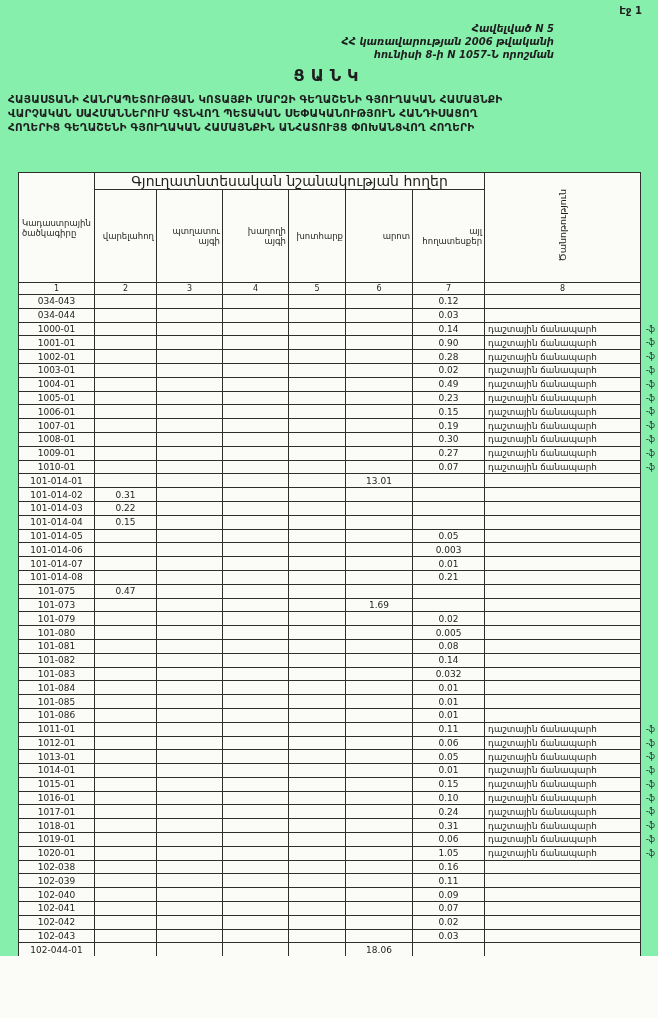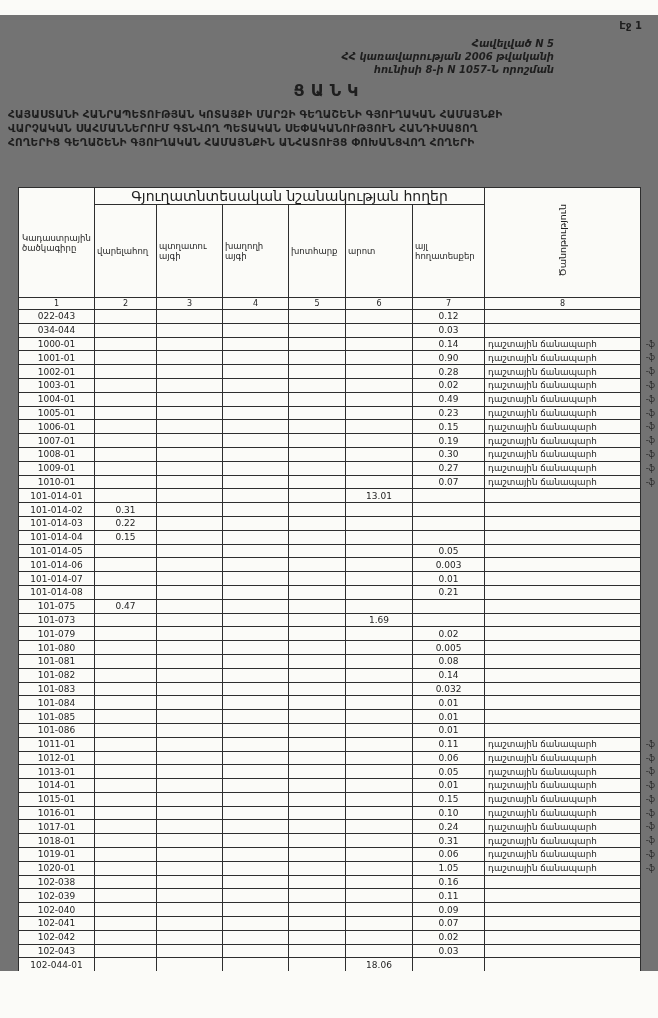--- a/index.html
+++ b/index.html
@@ -2,21 +2,21 @@
 <html><head>
 <meta charset="utf-8">
 <style>
   * { margin:0; padding:0; box-sizing:border-box; }
   html,body { width:658px; height:1018px; }
   body {
     background:#fbfbf8;
     font-family:"DejaVu Sans", sans-serif;
     color:#1e1e1e;
   }
-  .page { position:relative; width:658px; height:956px; overflow:hidden; background:#737373;margin-top:15px; }
+  .page { position:relative; width:658px; height:956px; overflow:hidden; background:#86efac; }
 
   .page-num {
     position:absolute; top:5px; right:16px;
     font-size:10px; font-weight:bold;
   }
   .appendix {
     position:absolute; top:22px; right:104px;
     text-align:right; font-size:10px; font-weight:bold; line-height:13px;font-style:italic;
   }
   .list-label {
@@ -33,21 +33,21 @@
     border-collapse:collapse; table-layout:fixed;
     background:#fbfbf8;
   }
   .land-table th, .land-table td {
     border:1px solid #2e2e2e;
     font-weight:normal;
     overflow:hidden;
   }
   th.group-h { height:17px; font-size:14px; text-align:center; vertical-align:middle; }
   th.code-h  { font-size:8.5px; text-align:left; vertical-align:middle; padding:2px 2px 2px 3px; line-height:10px; }
-  th.sub-h   { height:93px; font-size:8.5px; text-align:left; vertical-align:middle; padding:2px; line-height:10px; }
+  th.sub-h   { height:93px; font-size:8.5px; text-align:right; vertical-align:middle; padding:2px; line-height:10px; }
   th.note-h  { text-align:center; vertical-align:middle; }
   .rotated {
     display:inline-block;
     writing-mode:vertical-rl;
     transform:rotate(180deg);
     font-size:9.5px;
     white-space:nowrap;
     line-height:12px;
   }
   th.num-h { height:12px; font-size:8px; text-align:center; line-height:10px; }
@@ -124,21 +124,21 @@
         <th class="num-h">3</th>
         <th class="num-h">4</th>
         <th class="num-h">5</th>
         <th class="num-h">6</th>
         <th class="num-h">7</th>
         <th class="num-h">8</th>
       </tr>
     </thead>
     <tbody>
         <tr>
-          <td class="code-cell">022-043</td>
+          <td class="code-cell">034-043</td>
           <td class="num-cell"></td>
           <td class="num-cell"></td>
           <td class="num-cell"></td>
           <td class="num-cell"></td>
           <td class="num-cell"></td>
           <td class="num-cell">0.12</td>
           <td class="note-cell"></td>
         </tr>
         <tr>
           <td class="code-cell">034-044</td>

